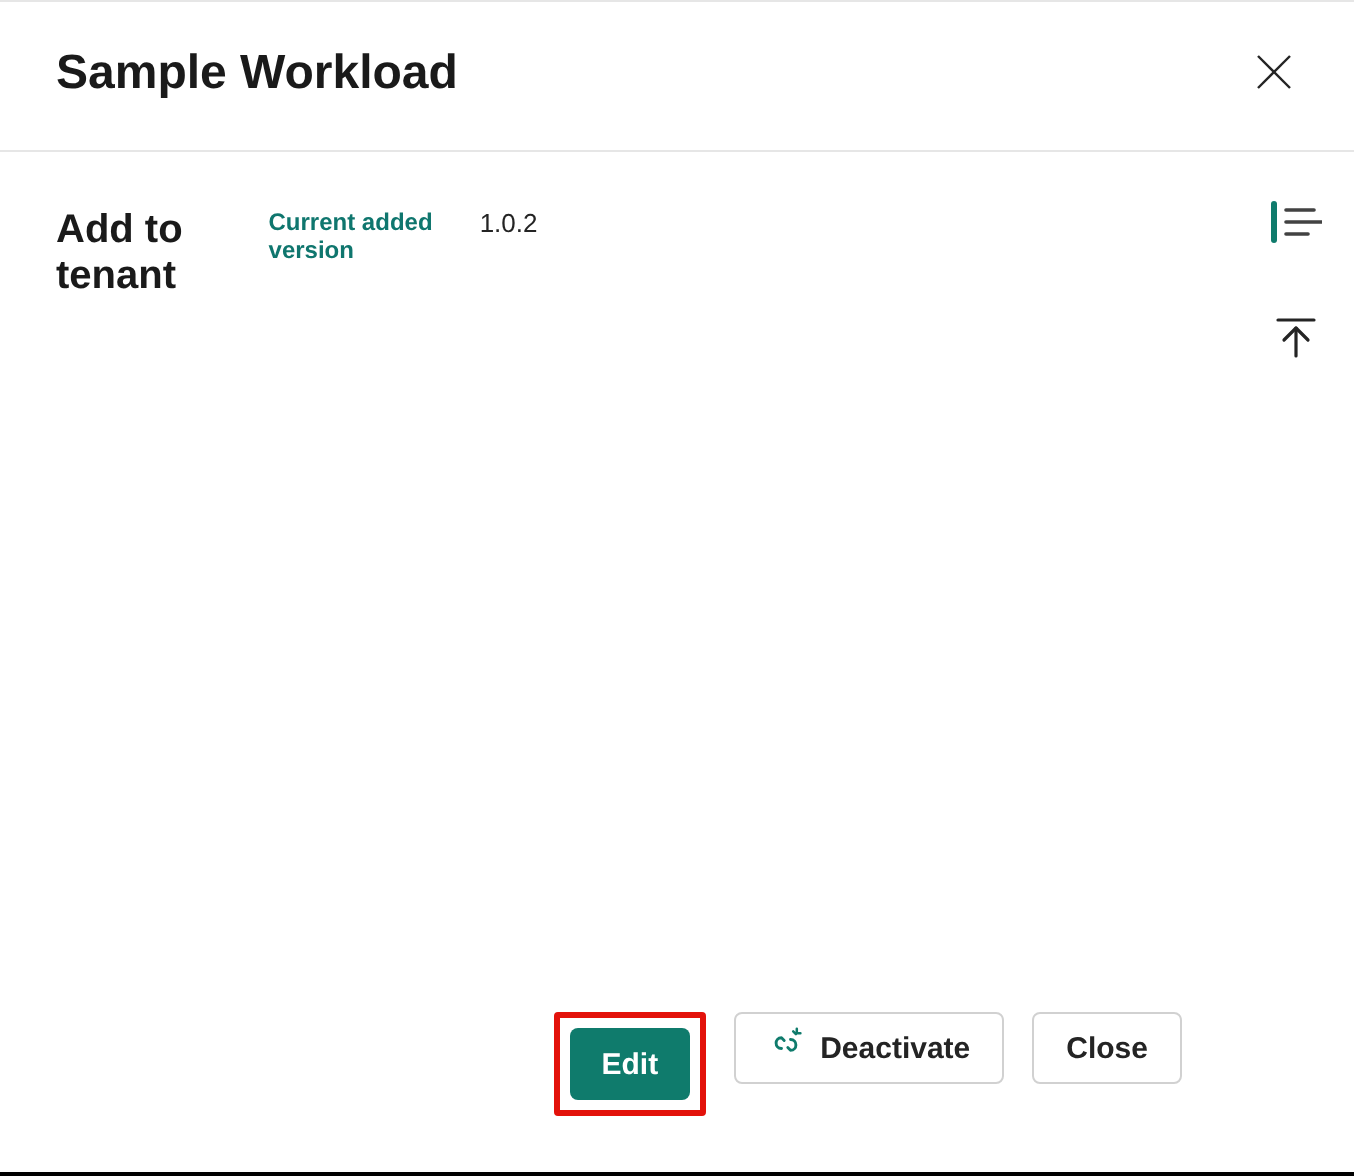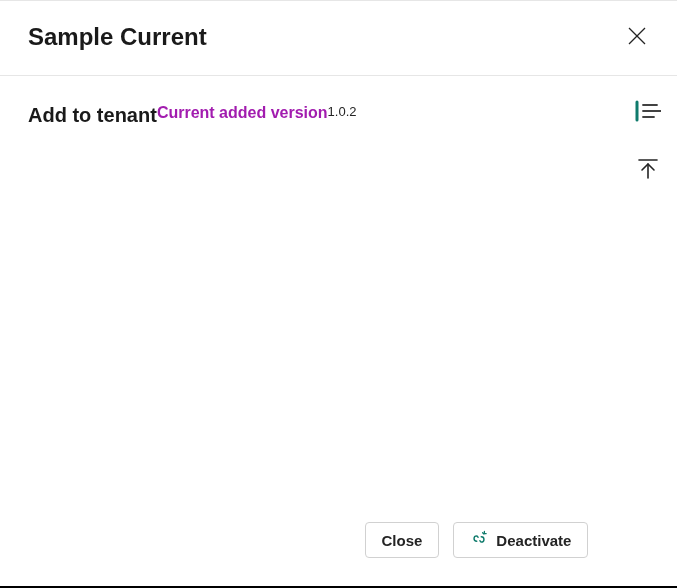--- a/index.html
+++ b/index.html
@@ -64,23 +64,23 @@
       border: none;
       color: #242424;
     }
     .section-title {
       font-size: 20px;
       font-weight: 600;
       color: #1a1a1a;
       margin-bottom: 28px;
     }
     .field-label {
-      font-size: 16px;
+      font-size: 12px;
       font-weight: 600;
-      color: #a21caf;
+      color: #0f766e;
       margin-bottom: 24px;
     }
     .field-value {
       font-size: 13px;
       font-weight: 400;
       color: #242424;
     }
     .footer {
       display: flex;
       gap: 14px;
@@ -113,49 +113,54 @@
       background: #ffffff;
       color: #242424;
       border: 1px solid #d1d1d1;
     }
     .btn-secondary .icon svg { stroke: #0f7b6c; }
   </style>
 </head>
 <body>
 
 <div class="header">
-  <h1>Sample Current</h1>
+  <h1>Sample Workload</h1>
   <button class="close-btn">
     <span>
       <svg width="18" height="18" viewBox="0 0 18 18" fill="none">
         <line x1="1" y1="1" x2="17" y2="17" stroke="currentColor" stroke-width="1.2"></line>
         <line x1="17" y1="1" x2="1" y2="17" stroke="currentColor" stroke-width="1.2"></line>
       </svg>
     </span>
   </button>
 </div>
 
 <div class="content-wrap">
   <div class="content">
     <h2 class="section-title">Add to tenant</h2>
     <div class="field-label">Current added version</div>
     <div class="field-value">1.0.2</div>
 
     <div class="footer">
-      <button class="btn btn-secondary">
-        <span>Close</span>
-      </button>
+      <span class="highlight">
+        <button class="btn btn-primary">
+          <span>Edit</span>
+        </button>
+      </span>
       <button class="btn btn-secondary">
         <span class="icon">
           <svg width="18" height="18" viewBox="0 0 20 20" fill="none">
             <path d="M7.5 12.5 C3.5 12.5 3.5 6.5 7.5 6.5 L9 8 M12.5 7.5 C16.5 7.5 16.5 13.5 12.5 13.5 L11 12" stroke="#0f7b6c" stroke-width="1.6" stroke-linecap="round" stroke-linejoin="round"></path>
             <path d="M14 3 L15.5 4.5 M16 1.5 L16 3.5 M18 4 L16.2 4" stroke="#0f7b6c" stroke-width="1.4" stroke-linecap="round"></path>
           </svg>
         </span>
         <span>Deactivate</span>
+      </button>
+      <button class="btn btn-secondary">
+        <span>Close</span>
       </button>
     </div>
   </div>
 
   <div class="sidebar">
     <button class="sidebar-icon">
       <span>
         <svg width="26" height="22" viewBox="0 0 26 22" fill="none">
           <line x1="2" y1="2" x2="2" y2="20" stroke="#0f7b6c" stroke-width="3" stroke-linecap="round"></line>
           <line x1="8" y1="5" x2="22" y2="5" stroke="#424242" stroke-width="1.8" stroke-linecap="round"></line>

